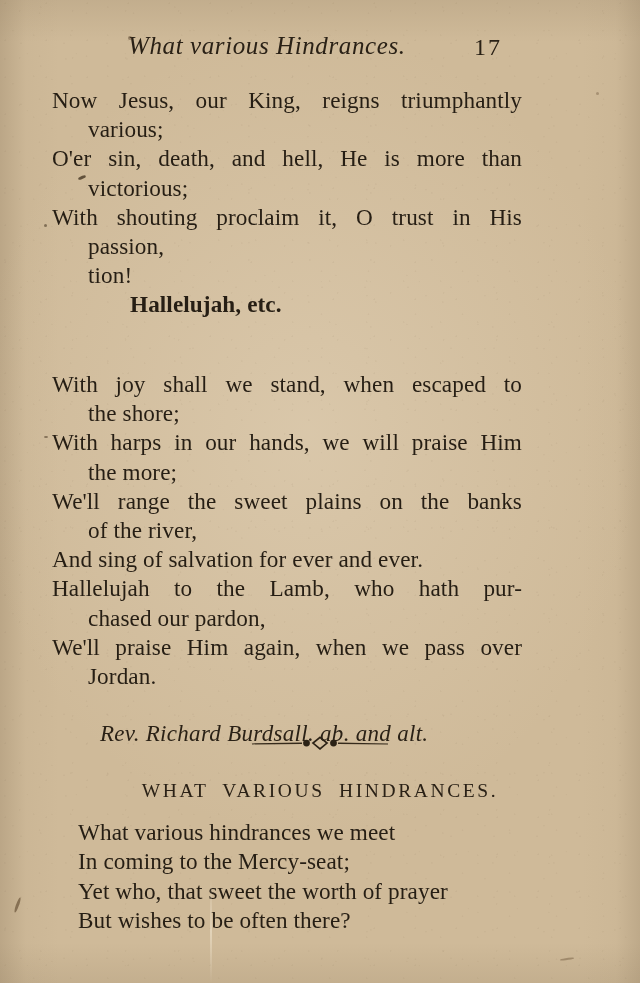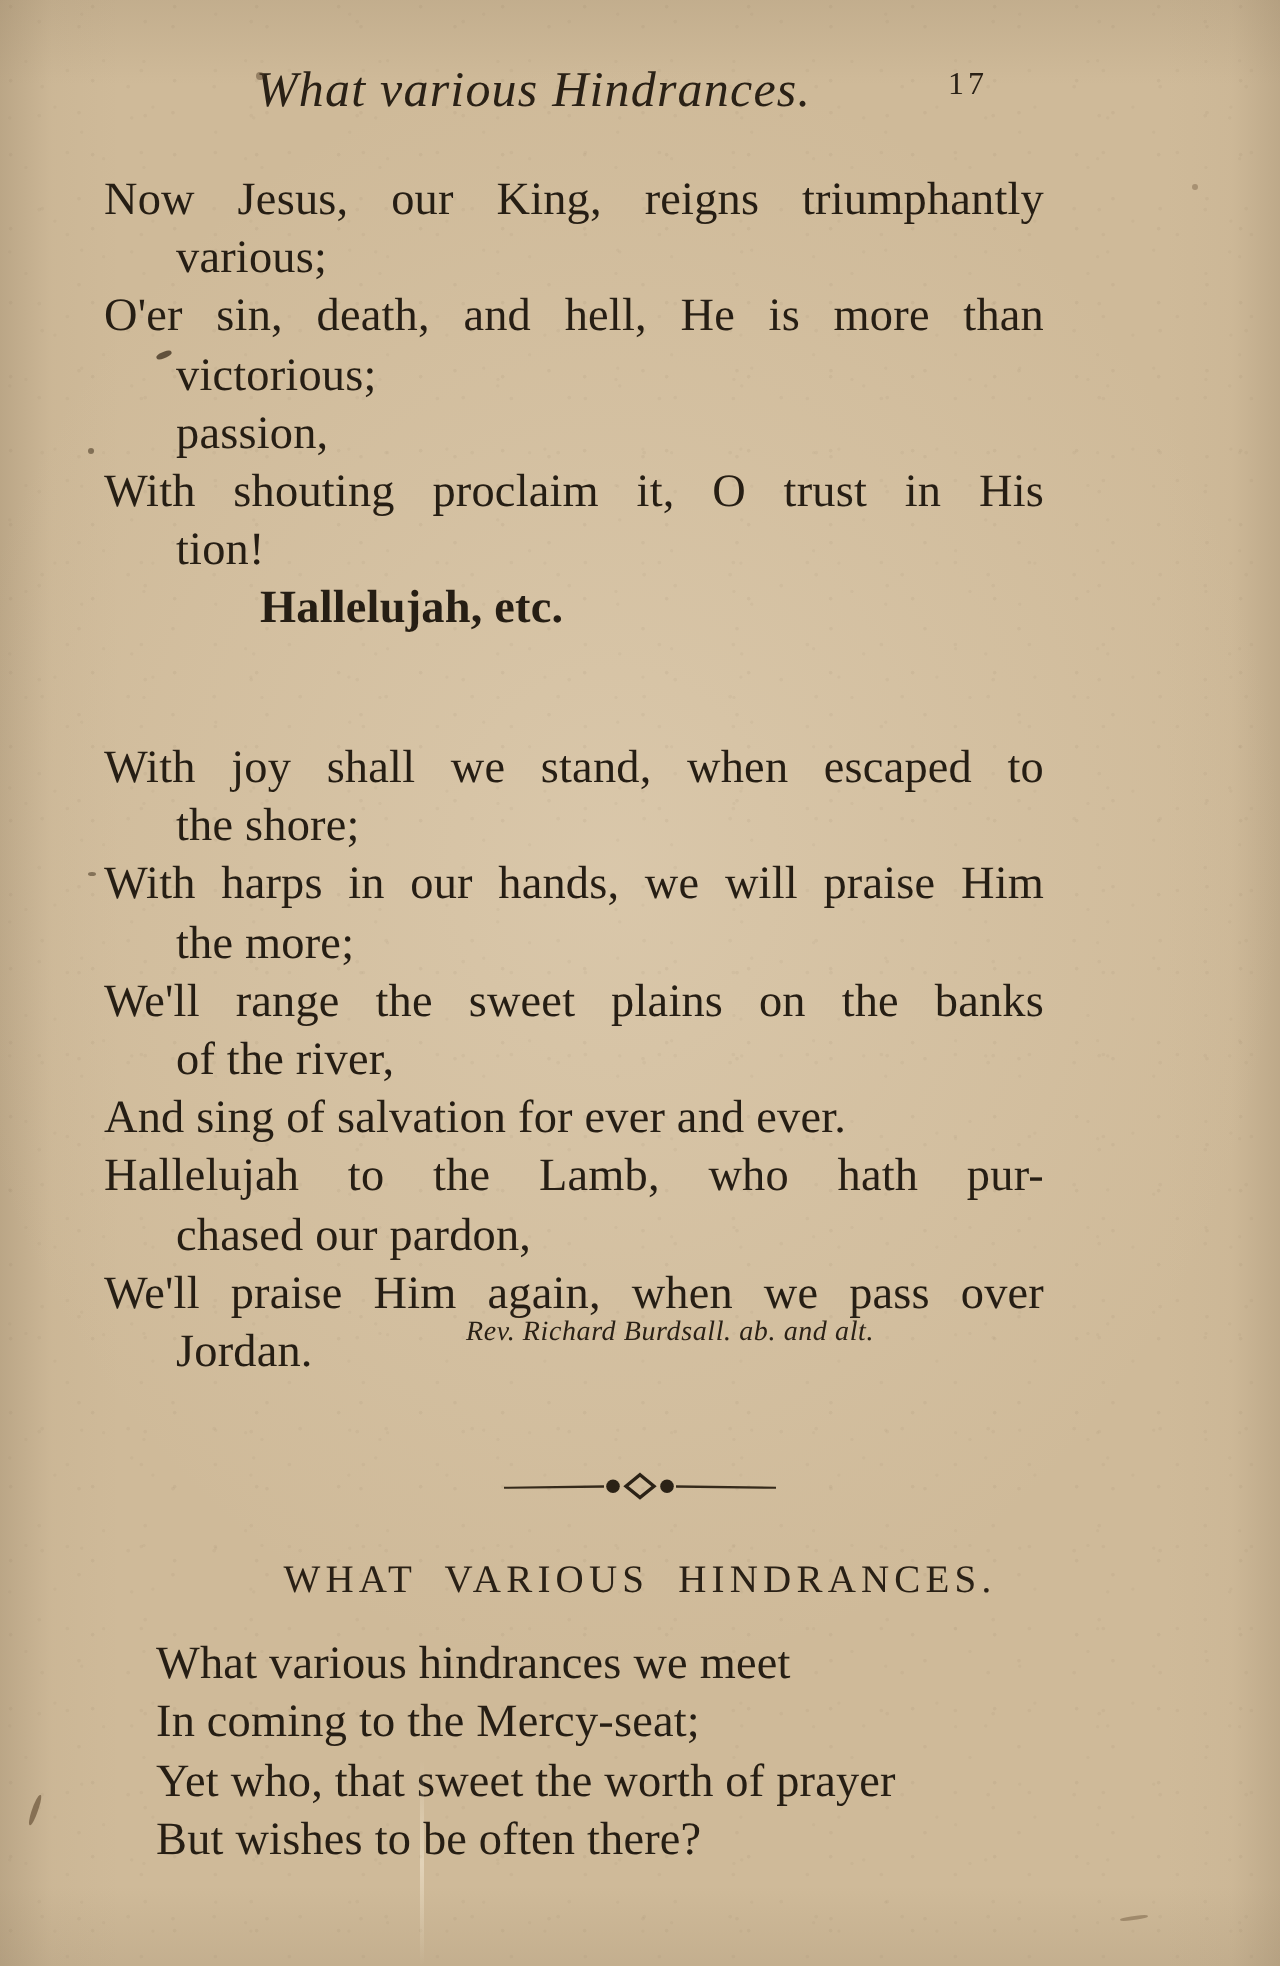--- a/index.html
+++ b/index.html
@@ -65,21 +65,21 @@
     font-style: italic;
     font-size: 25px;
     letter-spacing: 0.6px;
     color: #2a2116;
     white-space: nowrap;
   }
   .rh-pageno {
     position: absolute;
     left: 474px;
     top: 2px;
-    font-size: 16px;
+    font-size: 24px;
     letter-spacing: 2px;
     color: #2a2116;
   }
 
   
   .verse {
     position: absolute;
     left: 52px;
     width: 470px;
   }
@@ -98,24 +98,23 @@
     text-align-last: justify;
   }
 
   #stanza1 { top: 86px; }
   #stanza2 { top: 370px; }
 
   .attrib {
     position: absolute;
     left: 52px;
     width: 470px;
-    top: 659px;
-    text-align: center;
+    top: 721px;
     font-style: italic;
-    font-size: 14px;
+    font-size: 23px;
     letter-spacing: 0.3px;
     color: #2a2116;
     padding-left: 48px;
   }
 
   
   .ornament {
     position: absolute;
     top: 735px;
     left: 0;
@@ -193,22 +192,22 @@
     <div class="running-head">
       <div class="rh-title">What various Hindrances.</div>
       <div class="rh-pageno">17</div>
     </div>
 
     <div class="verse" id="stanza1">
       <div class="vline just">Now Jesus, our King, reigns triumphantly</div>
       <div class="vline ind1">various;</div>
       <div class="vline just">O'er sin, death, and hell, He is more than</div>
       <div class="vline ind1">victorious;</div>
+      <div class="vline just">With shouting proclaim it, O trust in His</div>
       <div class="vline ind1">passion,</div>
-      <div class="vline just">With shouting proclaim it, O trust in His</div>
       <div class="vline ind1">tion!</div>
       <div class="vline ind2">Hallelujah, etc.</div>
     </div>
 
     <div class="verse" id="stanza2">
       <div class="vline just">With joy shall we stand, when escaped to</div>
       <div class="vline ind1">the shore;</div>
       <div class="vline just">With harps in our hands, we will praise Him</div>
       <div class="vline ind1">the more;</div>
       <div class="vline just">We'll range the sweet plains on the banks</div>

